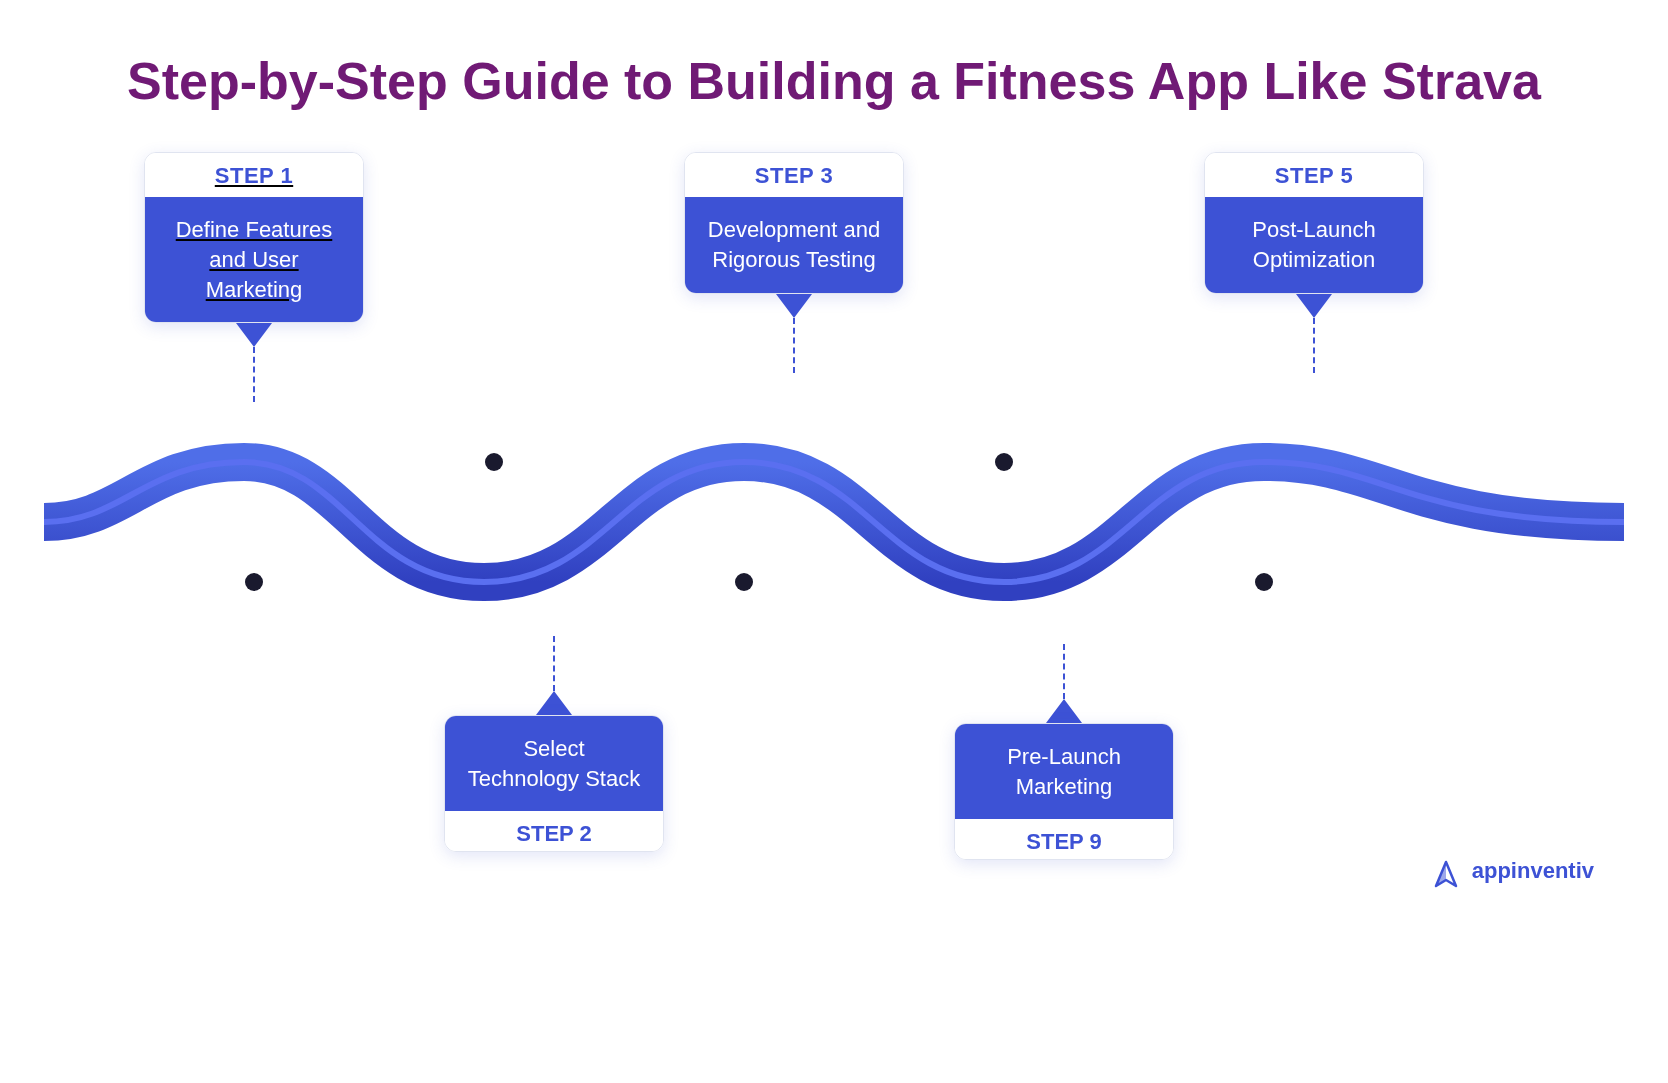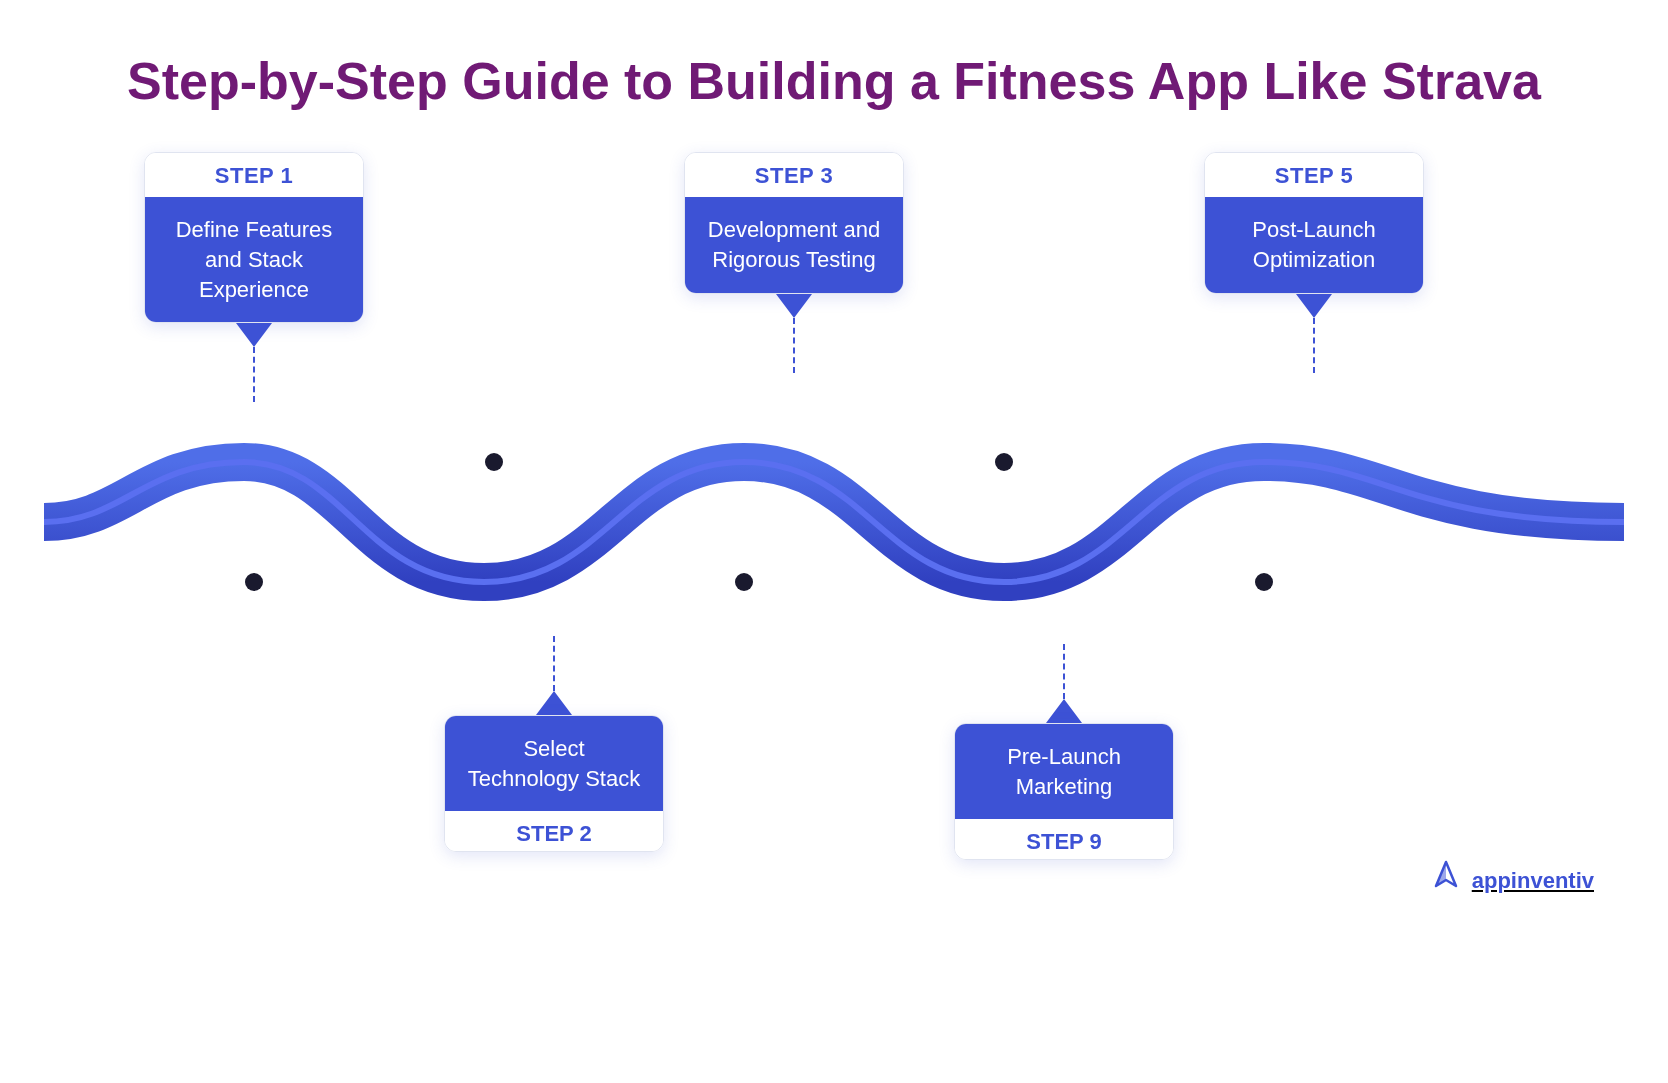--- a/index.html
+++ b/index.html
@@ -134,23 +134,22 @@
       background: #1a1a2e;
       border-radius: 50%;
       transform: translate(-50%, -50%);
     }
     
     .logo-area {
       position: absolute;
       bottom: 18px;
       right: 30px;
       display: flex;
-      align-items: flex-end;
+      align-items: flex-start;
       gap: 8px;
-      text-decoration: underline;
     }
     .logo-text {
       font-size: 22px;
       font-weight: 700;
       color: #3d52d5;
     }
   </style>
 </head>
 <body>
 
@@ -164,24 +163,24 @@
         <stop offset="0%" stop-color="#4f6ee8"></stop>
         <stop offset="100%" stop-color="#3040c0"></stop>
       </linearGradient>
     </defs>
 
     <path d="M0,90 C80,90 100,30 200,30 C300,30 320,150 440,150 C560,150 580,30 700,30 C820,30 840,150 960,150 C1080,150 1100,30 1220,30 C1340,30 1360,90 1580,90" fill="none" stroke="url(#waveGrad)" stroke-width="38" stroke-linecap="round"></path>
 
     <path d="M0,90 C80,90 100,30 200,30 C300,30 320,150 440,150 C560,150 580,30 700,30 C820,30 840,150 960,150 C1080,150 1100,30 1220,30 C1340,30 1360,90 1580,90" fill="none" stroke="#5a6ff0" stroke-width="6" stroke-linecap="round"></path>
   </svg>
 
-  <div class="step-card-above" style="left: 100px; top: 20px; align-items:center;">
+  <div class="step-card-above" style="left: 100px; top: 20px; align-items:center;text-decoration:underline;">
     <div class="card-box">
       <div class="card-header">STEP 1</div>
-      <div class="card-body">Define Features and Stack Experience</div>
+      <div class="card-body">Define Features and User Marketing</div>
     </div>
     <div class="tri-down"></div>
     <div class="dotted-line-down" style="height:55px;"></div>
 
   </div>
 
   <div class="step-card-below" style="left: 400px; bottom: 60px; align-items:center;">
     <div class="dotted-line-up" style="height:55px;"></div>
     <div class="tri-up"></div>
     <div class="card-box-below">

